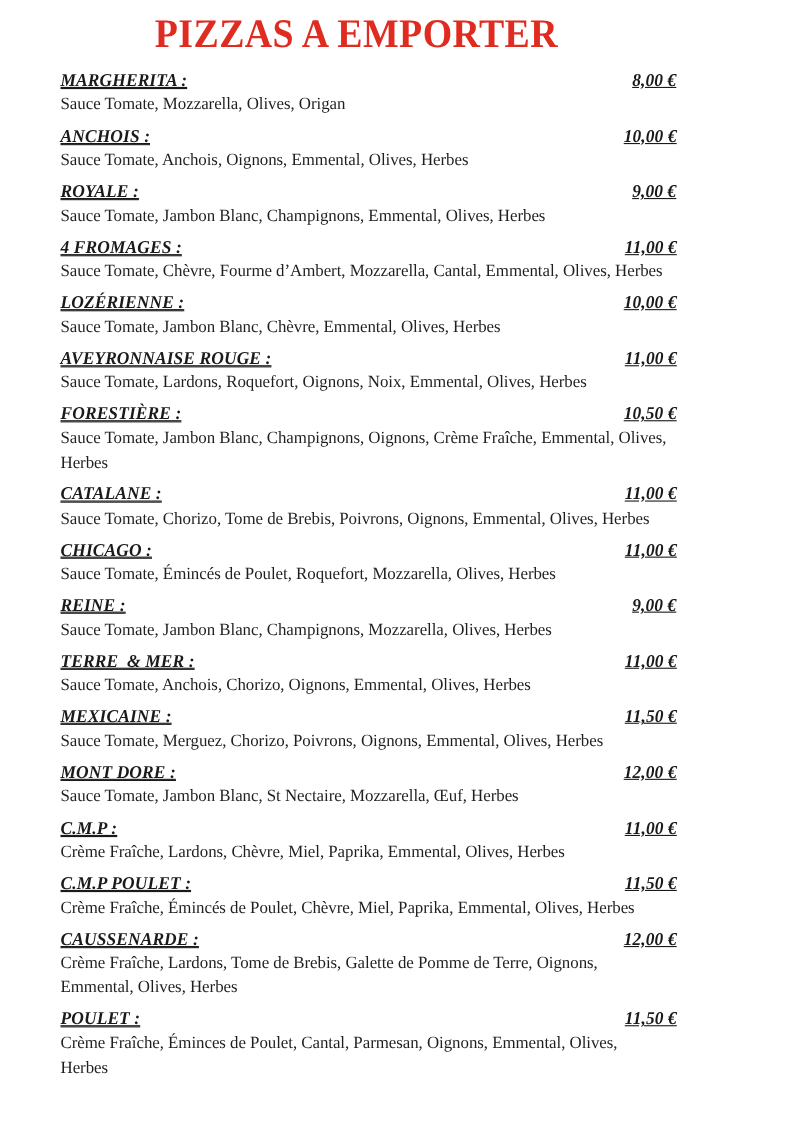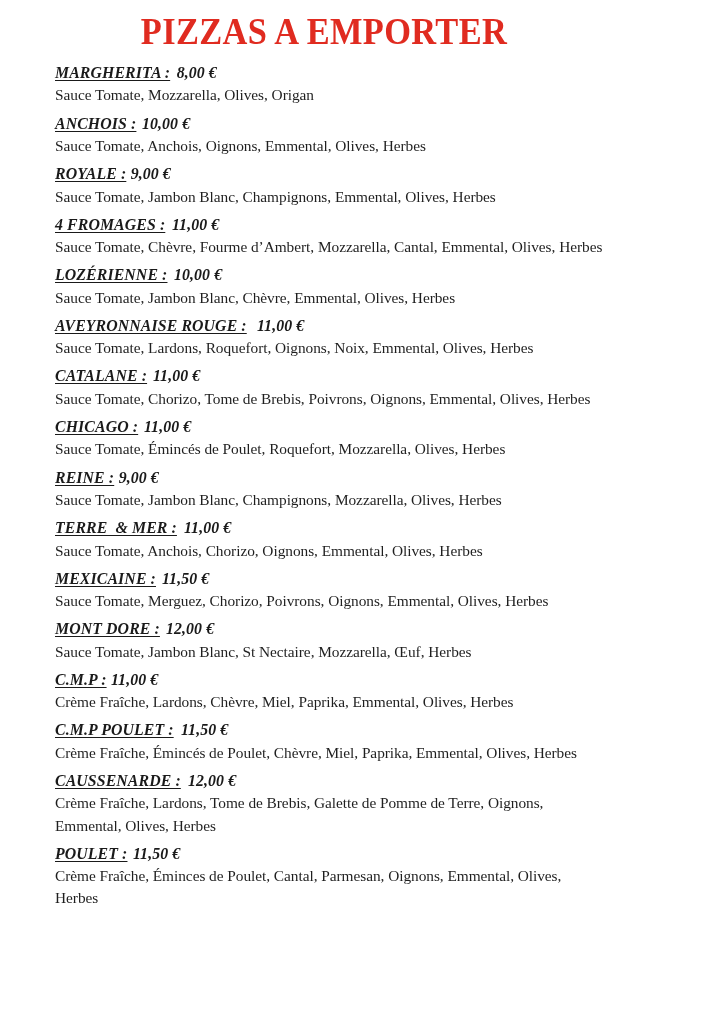--- a/index.html
+++ b/index.html
@@ -46,23 +46,24 @@
     padding-top: 10px;
   }
   .menu-item {
     margin: 0 0 6px 0;
     padding: 0;
     position: relative;
   }
   .item-head {
     display: flex;
     align-items: baseline;
-    justify-content: flex-start;
+    justify-content: space-between;
     width: 100%;
     margin-bottom: 1px;
+    text-decoration: underline;
   }
   .item-name {
     font-weight: bold;
     font-style: italic;
     font-size: 16.5px;
     text-decoration: underline;
     text-underline-offset: 2px;
     letter-spacing: 0.1px;
     white-space: pre;
     line-height: 1.3;
@@ -137,20 +138,27 @@
       </li>
       <li class="menu-item">
         <div class="item-head">
           <span class="item-name">AVEYRONNAISE ROUGE :</span>
           <span class="item-price">11,00 €</span>
         </div>
         <div class="item-desc">Sauce Tomate, Lardons, Roquefort, Oignons, Noix, Emmental, Olives, Herbes</div>
       </li>
       <li class="menu-item">
         <div class="item-head">
+          <span class="item-name">FORESTIÈRE :</span>
+          <span class="item-price">10,50 €</span>
+        </div>
+        <div class="item-desc">Sauce Tomate, Jambon Blanc, Champignons, Oignons, Crème Fraîche, Emmental, Olives, Herbes</div>
+      </li>
+      <li class="menu-item">
+        <div class="item-head">
           <span class="item-name">CATALANE :</span>
           <span class="item-price">11,00 €</span>
         </div>
         <div class="item-desc">Sauce Tomate, Chorizo, Tome de Brebis, Poivrons, Oignons, Emmental, Olives, Herbes</div>
       </li>
       <li class="menu-item">
         <div class="item-head">
           <span class="item-name">CHICAGO :</span>
           <span class="item-price">11,00 €</span>
         </div>

